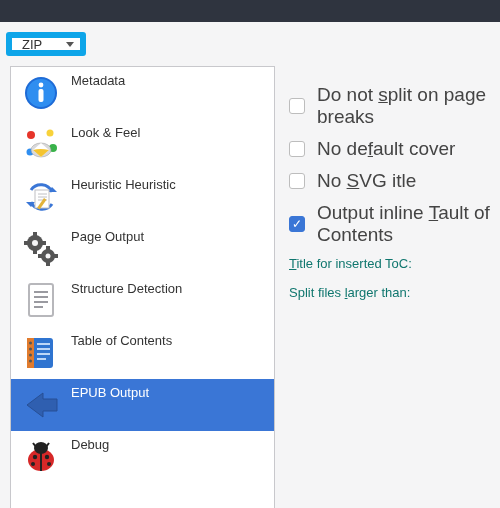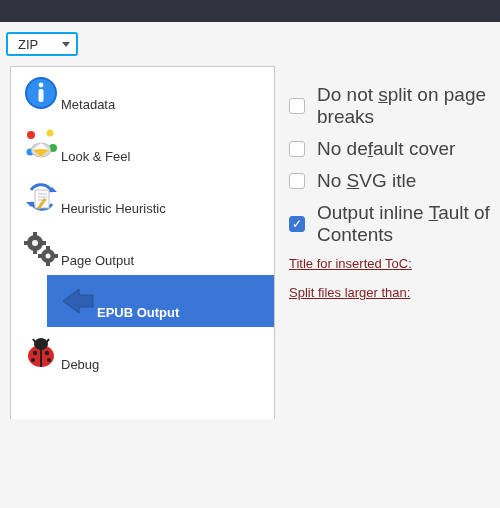--- a/index.html
+++ b/index.html
@@ -22,21 +22,21 @@
     align-items: center;
     gap: 8px;
     padding: 10px 6px 10px 6px;
   }
   .format-label {
     color: #555;
   }
   .format-select {
     display: flex;
     align-items: center;
-    border: 2px solid #0ea5e9;
+    border: 6px solid #0ea5e9;
     border-radius: 3px;
     background: #fff;
     height: 24px;
     padding: 0 6px 0 10px;
     gap: 24px;
     min-width: 58px;
   }
   .format-select .chev {
     width: 0; height: 0;
     border-left: 4px solid transparent;
@@ -51,30 +51,30 @@
   }
   .sidebar {
     width: 265px;
     border: 1px solid #c8c8cc;
     border-bottom: none;
     background: #fff;
     padding-bottom: 40px;
   }
   .side-item {
     display: flex;
-    align-items: flex-end;
+    align-items: flex-start;
+    gap: 10px;
     padding: 6px 10px;
     min-height: 48px;
     cursor: default;
   }
   .side-item.selected {
     background: #3a76d6;
     color: #fff;
-    font-weight: 700;
-    margin-left: 36px;
+    font-weight: 400;
   }
   .side-icon {
     width: 40px;
     height: 40px;
     flex-shrink: 0;
     display: flex;
     align-items: center;
     justify-content: center;
   }
   .side-label {
@@ -113,22 +113,21 @@
   }
   .chk.checked::after {
     content: "✓";
     font-size: 12px;
     line-height: 1;
   }
   .panel-label {
     margin-top: 8px;
     margin-bottom: 14px;
     font-size: 13px;
-    color: #7f1d1d;
-    text-decoration: underline;
+    color: #0f766e;
   }
   .ul { text-decoration: underline; }
 </style>
 </head>
 <body>
 
 <div class="topbar"></div>
 
 <div class="format-row">
   <div class="format-select">
@@ -201,21 +200,50 @@
             <rect x="24" y="16" width="4" height="4"></rect>
               <rect x="24" y="32" width="4" height="4"></rect>
             <rect x="16" y="24" width="4" height="4"></rect>
               <rect x="32" y="24" width="4" height="4"></rect>
           </g>
         </svg>
       </span>
       <span class="side-label">Page Output</span>
     </div>
 
-
+    <div class="side-item">
+      <span class="side-icon">
+        <svg width="36" height="40" viewBox="0 0 36 40">
+          <rect x="6" y="3" width="24" height="32" rx="2" fill="#fff" stroke="#b7b7bb" stroke-width="2"></rect>
+          <line x1="11" y1="11" x2="25" y2="11" stroke="#9a9aa0" stroke-width="2"></line>
+          <line x1="11" y1="16" x2="25" y2="16" stroke="#9a9aa0" stroke-width="2"></line>
+          <line x1="11" y1="21" x2="25" y2="21" stroke="#9a9aa0" stroke-width="2"></line>
+          <line x1="11" y1="26" x2="20" y2="26" stroke="#9a9aa0" stroke-width="2"></line>
+        </svg>
+      </span>
+      <span class="side-label">Structure Detection</span>
+    </div>
+
+    <div class="side-item">
+      <span class="side-icon">
+        <svg width="40" height="40" viewBox="0 0 40 40">
+          <rect x="6" y="5" width="26" height="30" rx="3" fill="#2f74d0"></rect>
+          <rect x="6" y="5" width="7" height="30" fill="#e07b2e"></rect>
+          <circle cx="9.5" cy="10" r="1.5" fill="#555"></circle>
+          <circle cx="9.5" cy="16" r="1.5" fill="#555"></circle>
+          <circle cx="9.5" cy="22" r="1.5" fill="#555"></circle>
+          <circle cx="9.5" cy="28" r="1.5" fill="#555"></circle>
+          <rect x="16" y="10" width="13" height="2" fill="#bcd6f7"></rect>
+          <rect x="16" y="15" width="13" height="2" fill="#bcd6f7"></rect>
+          <rect x="16" y="20" width="13" height="2" fill="#bcd6f7"></rect>
+          <rect x="16" y="25" width="9" height="2" fill="#bcd6f7"></rect>
+        </svg>
+      </span>
+      <span class="side-label">Table of Contents</span>
+    </div>
 
 
     <div class="side-item selected">
       <span class="side-icon">
         <svg width="40" height="32" viewBox="0 0 40 32">
           <path d="M22 4 L6 16 L22 28 L22 22 L36 22 L36 10 L22 10 Z" fill="#2f5fb0" stroke="#274f95" stroke-width="1"></path>
         </svg>
       </span>
       <span class="side-label">EPUB Output</span>
     </div>

